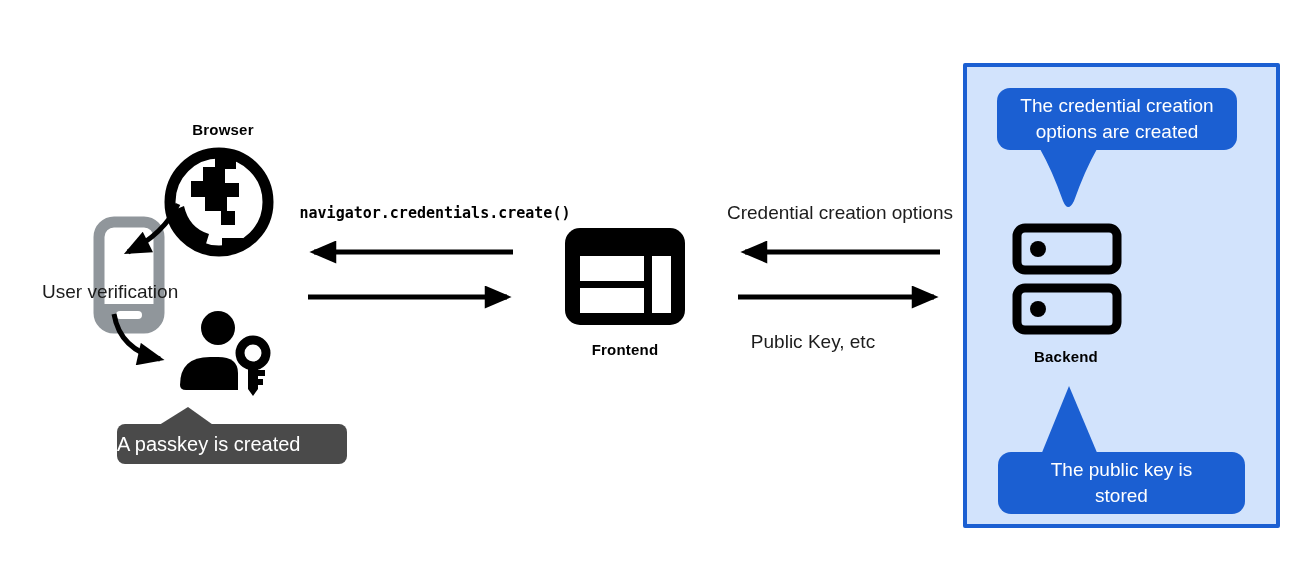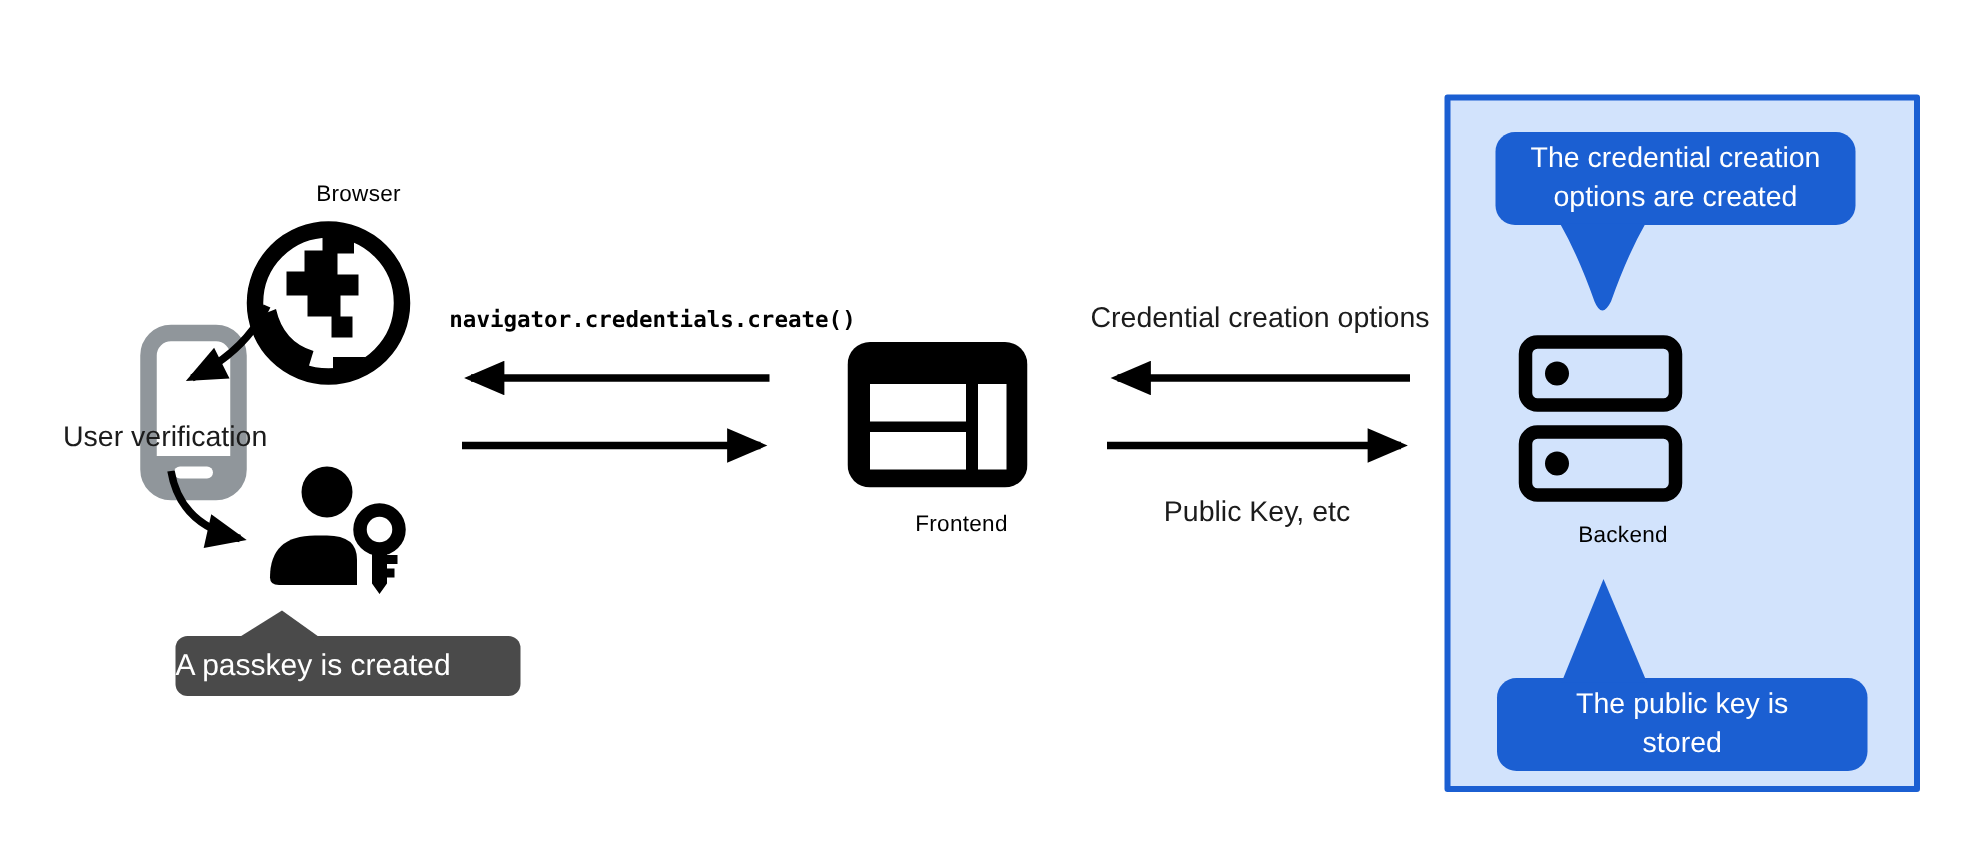--- a/index.html
+++ b/index.html
@@ -1,20 +1,20 @@
 <!DOCTYPE html>
 <html style="--accent: #1b5fd2; --panel_bg: #d2e3fc; --tooltip_dark: #4a4a4a; --phone_gray: #90969b; --ink: #1c1c1c;"><head>
 <meta charset="utf-8">
 <style>
   html,body{margin:0;padding:0;background:#fff;}
   #canvas{position:relative;width:1310px;height:568px;background:#ffffff;
           font-family:"Liberation Sans",sans-serif;color:var(--ink,#1c1c1c);overflow:hidden;}
   .abs{position:absolute;}
   .lbl{font-size:19px;white-space:nowrap;color:var(--ink,#1c1c1c);}
-  .lbl-bold{font-size:15px;font-weight:400;white-space:nowrap;color:#000;letter-spacing:.2px;margin-left:16px;}
+  .lbl-bold{font-size:15px;font-weight:700;white-space:nowrap;color:#000;letter-spacing:.2px;}
   .code{font-family:"DejaVu Sans Mono","Liberation Mono",monospace;font-size:15px;white-space:nowrap;color:#000;font-weight:bold;}
   .centerx{transform:translateX(-50%);}
   .panel{background:var(--panel_bg,#d2e3fc);border:4px solid var(--accent,#1b5fd2);box-sizing:border-box;border-radius:2px;}
   .bubble{background:var(--accent,#1b5fd2);color:#fff;border-radius:13px;text-align:center;
           font-size:19px;line-height:26px;white-space:pre-line;display:flex;align-items:center;justify-content:center;}
   .bubble-dark{background:var(--tooltip_dark,#4a4a4a);color:#fff;border-radius:8px;text-align:left;
           font-size:20px;line-height:40px;white-space:nowrap;}
   .z1{z-index:1}.z3{z-index:3}.z4{z-index:4}.z5{z-index:5}.z6{z-index:6}
   svg{display:block;}
 </style>
@@ -80,21 +80,21 @@
 
   <div class="abs lbl z6" style="left:42px;top:281px">User verification</div>
 
   <div class="abs code centerx z6" style="left:435px;top:204px">navigator.credentials.create()</div>
 
 
   <div class="abs lbl-bold centerx z6" style="left:625px;top:341px">Frontend</div>
 
   <div class="abs lbl centerx z6" style="left:840px;top:202px">Credential creation options</div>
 
-  <div class="abs lbl centerx z6" style="left:838px;top:331px">Public Key, etc</div>
+  <div class="abs lbl centerx z6" style="left:813px;top:331px">Public Key, etc</div>
 
   <div class="abs lbl-bold centerx z6" style="left:1066px;top:348px">Backend</div>
 
   <div class="abs bubble-dark z4" style="left:117px;top:424px;width:230px;height:40px;">A passkey is created</div>
 
   <div class="abs bubble z4" style="left:997px;top:88px;width:240px;height:62px;">The credential creation
 options are created</div>
 
   <div class="abs bubble z4" style="left:998px;top:452px;width:247px;height:62px;">The public key is
 stored</div>

